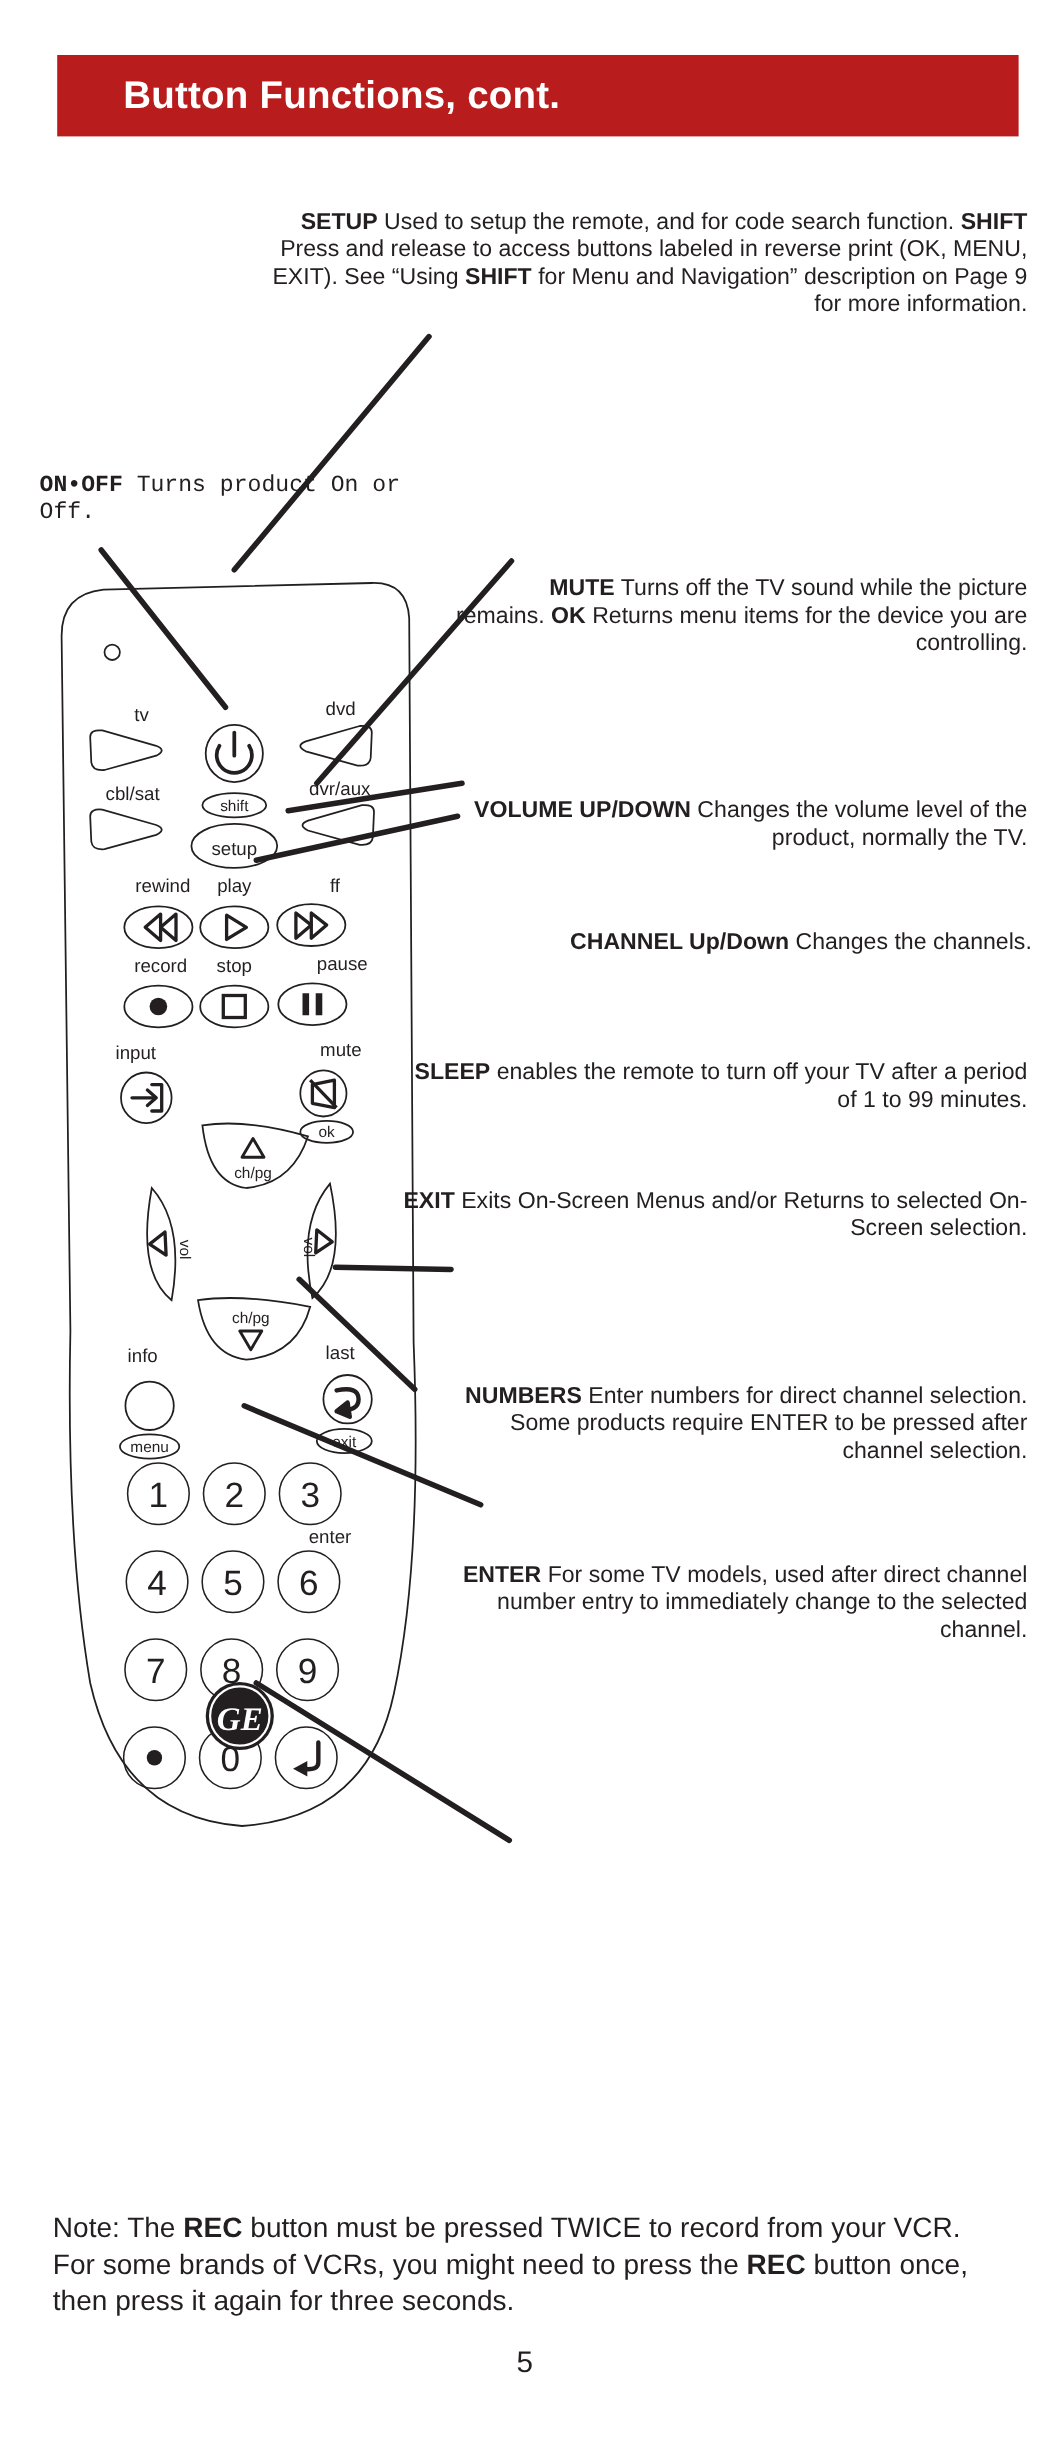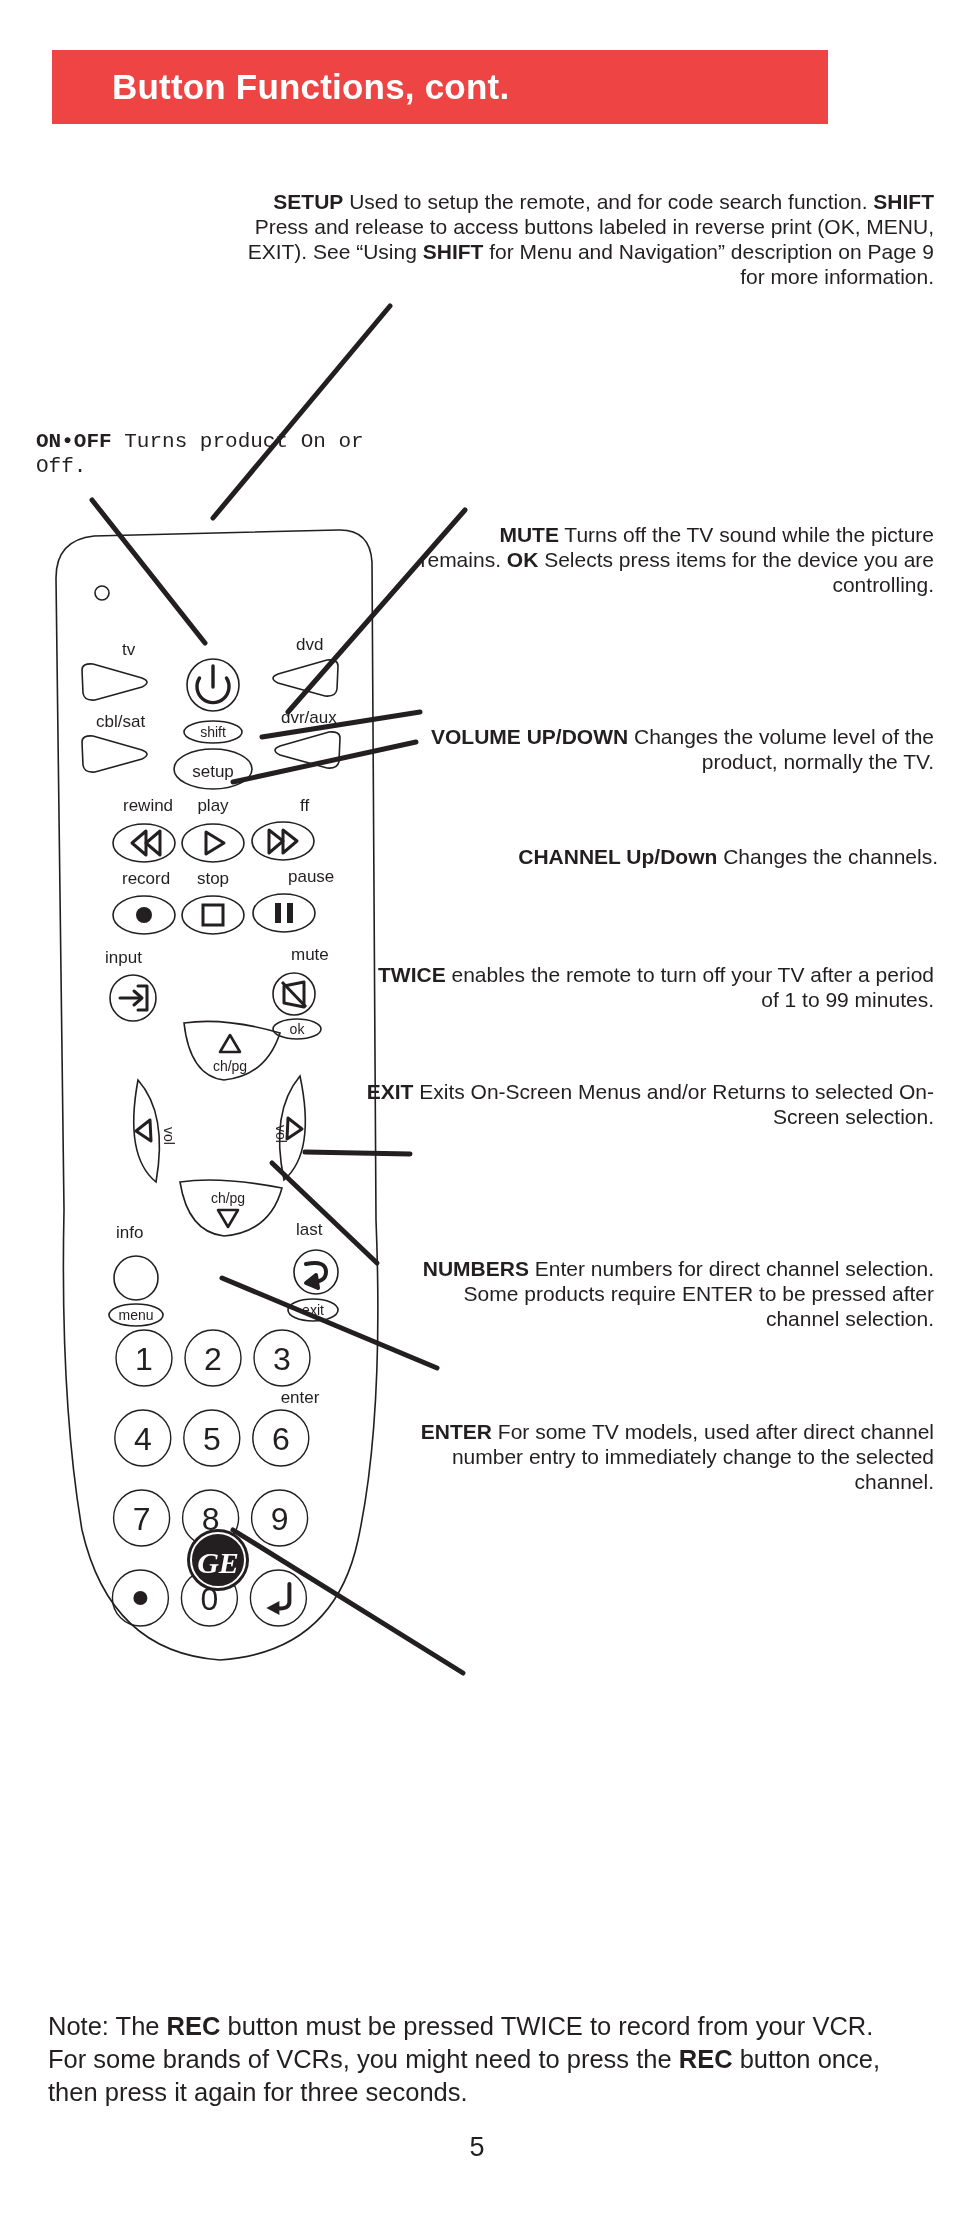--- a/index.html
+++ b/index.html
@@ -13,22 +13,22 @@
     position: relative;
     font-family: "Liberation Sans", sans-serif;
     color: #1a1a1a;
     overflow: hidden;
   }
 
   
   .header-bar {
     position: absolute;
     left: 52px; top: 50px;
-    width: 776px; height: 74px;
-    background: #ef4444;
+    width: 874px; height: 74px;
+    background: #b91c1c;
     display: flex; align-items: center;
   }
   .header-title {
     color: #ffffff;
     font-size: 35px;
     font-weight: bold;
     letter-spacing: 0.2px;
     padding-left: 60px;
     font-family: "Liberation Sans", sans-serif;
   }
@@ -90,24 +90,24 @@
 </style>
 </head>
 <body>
 
 <div class="header-bar">
   <div class="header-title">Button Functions, cont.</div>
 </div>
 
 <div class="callout right" id="cal-setup-shift"><b>SETUP</b><span> Used to setup the remote, and for code search function. </span><b>SHIFT</b><span> Press and release to access buttons labeled in reverse print (OK, MENU, EXIT). See “Using </span><b>SHIFT</b><span> for Menu and Navigation” description on Page 9 for more information.</span></div>
 <div class="callout left" id="cal-onoff"><b>ON•OFF</b><span> Turns product On or Off.</span></div>
-<div class="callout right" id="cal-mute-ok"><b>MUTE</b><span> Turns off the TV sound while the picture remains. </span><b>OK</b><span> Selects press items for the device you are controlling.</span></div>
+<div class="callout right" id="cal-mute-ok"><b>MUTE</b><span> Turns off the TV sound while the picture remains. </span><b>OK</b><span> Returns menu items for the device you are controlling.</span></div>
 <div class="callout right" id="cal-volume"><b>VOLUME UP/DOWN</b><span> Changes the volume level of the product, normally the TV.</span></div>
 <div class="callout right" id="cal-channel"><b>CHANNEL Up/Down</b><span> Changes the channels.</span></div>
-<div class="callout right" id="cal-sleep"><b>TWICE</b><span> enables the remote to turn off your TV after a period of 1 to 99 minutes.</span></div>
+<div class="callout right" id="cal-sleep"><b>SLEEP</b><span> enables the remote to turn off your TV after a period of 1 to 99 minutes.</span></div>
 <div class="callout right" id="cal-exit"><b>EXIT</b><span> Exits On-Screen Menus and/or Returns to selected On-Screen selection.</span></div>
 <div class="callout right" id="cal-numbers"><b>NUMBERS</b><span> Enter numbers for direct channel selection. Some products require ENTER to be pressed after channel selection.</span></div>
 <div class="callout right" id="cal-enter"><b>ENTER</b><span> For some TV models, used after direct channel number entry to immediately change to the selected channel.</span></div>
 
 <div id="remote-figure">
   <svg viewBox="0 0 350 1180" width="350" height="1180" xmlns="http://www.w3.org/2000/svg">
     <g fill="none" stroke="#231f20" stroke-width="1.6">
 
       <path d="M18 58 Q18 20 56 16 L300 10 Q332 9 334 42 L338 700 Q346 900 320 1020 Q296 1132 182 1140 Q72 1132 44 1010 Q22 880 26 690 Z"></path>
     </g>

